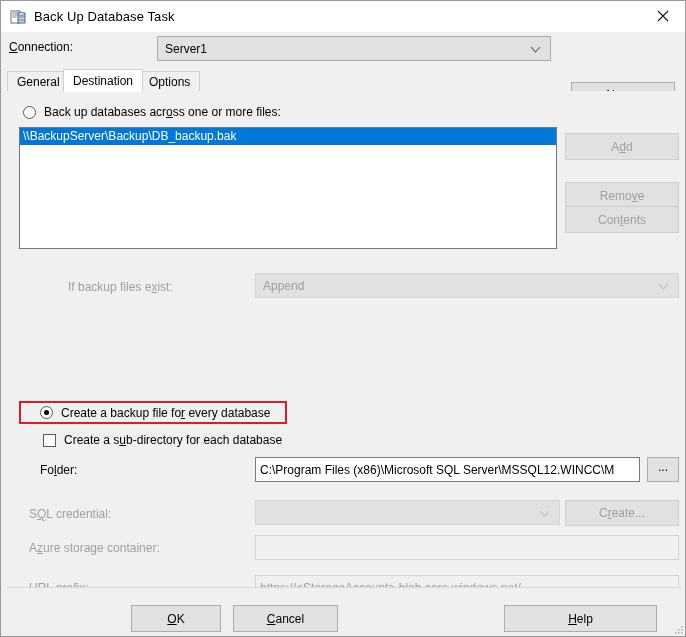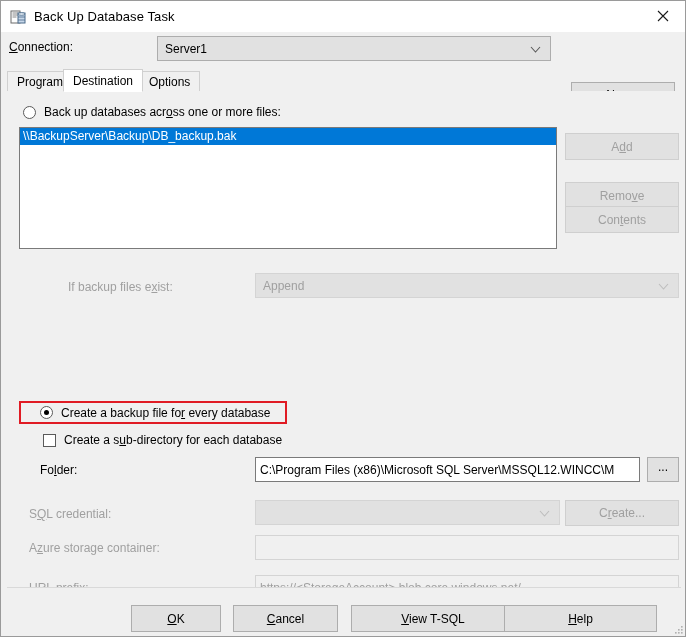--- a/index.html
+++ b/index.html
@@ -407,21 +407,21 @@
           </svg>
       </span>
     </div>
     <div class="btn" id="new-btn">
       <span><span class="u">N</span>ew...</span>
     </div>
   </div>
 
   <div class="tabstrip">
     <div class="tab" style="left:0px;">
-      <span>Program</span>
+      <span>General</span>
     </div>
     <div class="tab active" style="left:56px;">
       <span>Destination</span>
     </div>
     <div class="tab" style="left:132px;">
       <span>Options</span>
     </div>
   </div>
   <div class="tab-line"></div>
 
@@ -496,23 +496,20 @@
   </div>
 
   <div class="panel-sep"></div>
 
   <div class="footer">
     <div class="btn" id="btn-ok">
       <span><span class="u">O</span>K</span>
     </div>
     <div class="btn" id="btn-cancel">
       <span><span class="u">C</span>ancel</span>
-    </div>
-    <div class="btn" id="btn-viewsql">
-      <span><span class="u">V</span>iew T-SQL</span>
     </div>
     <div class="btn" id="btn-help">
       <span><span class="u">H</span>elp</span>
     </div>
     <span class="grip">
       <svg width="12" height="12" viewBox="0 0 12 12">
         <g fill="#b0b0b0">
           <rect x="9" y="3" width="1.6" height="1.6"></rect>
           <rect x="6" y="6" width="1.6" height="1.6"></rect>
             <rect x="9" y="6" width="1.6" height="1.6"></rect>

